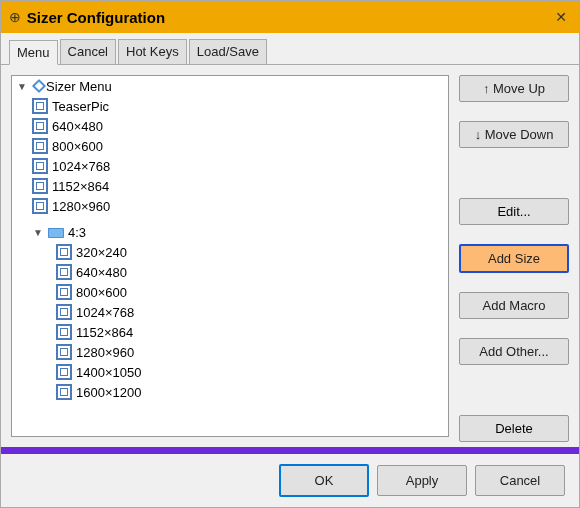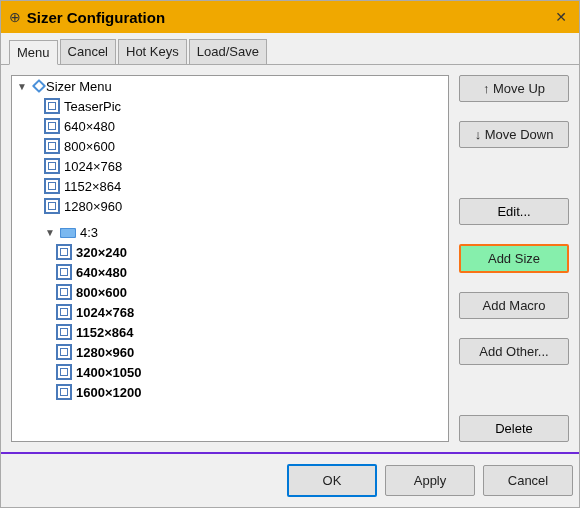--- a/index.html
+++ b/index.html
@@ -127,22 +127,22 @@
     .tree-item {
       display: flex;
       align-items: center;
       padding: 2px 4px;
       cursor: pointer;
       white-space: nowrap;
       min-height: 20px;
     }
 
     .indent-1 { padding-left: 4px; }
-    .indent-2 { padding-left: 32px; }
-    .indent-3 { padding-left: 44px; font-weight: bold; }
+    .indent-2 { padding-left: 20px; }
+    .indent-3 { padding-left: 44px; }
 
     .expand-icon {
       font-size: 10px;
       margin-right: 4px;
       color: #555;
       width: 12px;
       text-align: center;
       flex-shrink: 0;
     }
 
@@ -185,35 +185,35 @@
       color: #222;
       border-radius: 2px;
     }
 
     .btn:disabled {
       color: #000000;
       cursor: default;
     }
 
     .btn.primary {
-      border: 2px solid #f97316;
-      background: #86efac;
+      border: 2px solid #1d4ed8;
+      background: #fdba74;
     }
 
     .btn-spacer {
       flex: 0 0 12px;
     }
 
     .footer {
       display: flex;
       justify-content: flex-end;
       align-items: center;
-      padding: 10px 6px;
+      padding: 10px 14px;
       gap: 8px;
-      border-top: 2px solid #6d28d9;
+      border-top: 7px solid #6d28d9;
       flex-shrink: 0;
       background: #f0f0f0;
     }
 
     .footer-btn {
       width: 90px;
       padding: 7px 12px;
       border: 1px solid #999;
       background: #e1e1e1;
       cursor: pointer;

